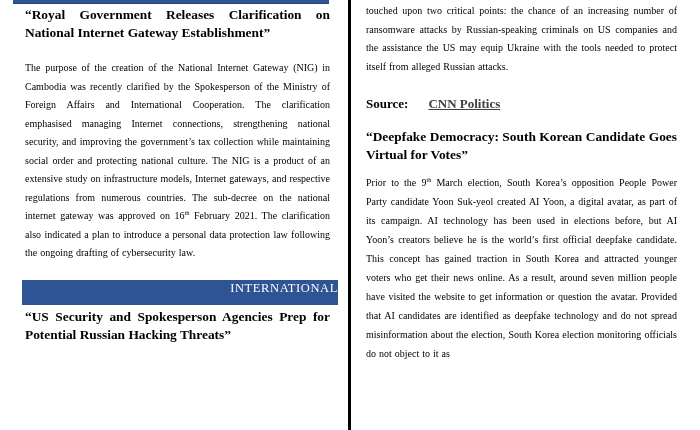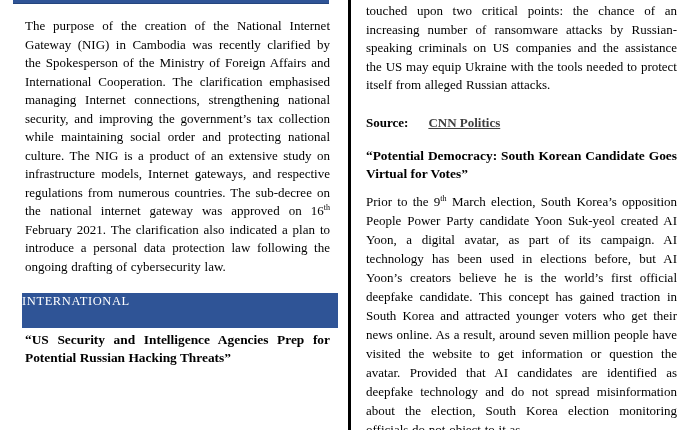--- a/index.html
+++ b/index.html
@@ -27,71 +27,72 @@
     box-sizing: border-box;
   }
 
   .article-title {
     margin: 0; font-size: 13.4px; font-weight: 700;
     line-height: 18px; text-align: justify;
   }
   .col-left .title-first { margin-top: 6px; }
 
   .body-text {
-    margin: 17px 0 0 0; font-size: 13px; line-height: 18.5px;
+    margin: 17px 0 0 0; font-size: 10px; line-height: 18.5px;
     text-align: justify; word-spacing: 0.5px;
   }
   .body-text sup { font-size: 0.62em; line-height: 0; vertical-align: super; }
 
   .source-line { margin: 6px 0 0 0; font-size: 13px; font-weight: 700; }
   .source-line .src-label { margin-right: 20px; }
   .source-line a {
     color: #404040; text-decoration: underline; font-weight: 700; cursor: pointer;
   }
 
   .section-banner {
     position: relative; left: -3px; width: 316px;
-    margin-top: 17px; height: 35px; line-height: 17px;
+    margin-top: 17px; height: 25px; line-height: 17px;
     background: #2F5496; color: #ffffff;
-    text-align: left; font-size: 12.5px; letter-spacing: 0.6px;
+    text-align: right; font-size: 12.5px; letter-spacing: 0.6px;
   }
 
   .col-left .title-second { margin-top: 3px; }
 
   .col-right .cont-body  { margin-top: 2px; }
   .col-right .source-line { margin-top: 20px; }
   .col-right .article-title { margin-top: 16px; }
   .col-right .deepfake-body { margin-top: 9px; line-height: 19px; }
 </style>
 </head>
 <body>
 
 <div class="page">
 
   <div class="divider"></div>
 
   <div class="column col-left">
 
     <div class="prev-banner-edge"></div>
 
+    <p class="article-title title-first">“Royal Government Releases Clarification on National Internet Gateway Establishment”</p>
 
     <p class="body-text"><span>The purpose of the creation of the National Internet Gateway (NIG) in Cambodia was recently clarified by the Spokesperson of the Ministry of Foreign Affairs and International Cooperation. The clarification emphasised managing Internet connections, strengthening national security, and improving the government’s tax collection while maintaining social order and protecting national culture. The NIG is a product of an extensive study on infrastructure models, Internet gateways, and respective regulations from numerous countries. The sub-decree on the national internet gateway was approved on 16</span><sup>th</sup><span> February 2021. The clarification also indicated a plan to introduce a personal data protection law following the ongoing drafting of cybersecurity law.</span></p>
 
 
     <div class="section-banner">INTERNATIONAL</div>
 
-    <p class="article-title title-second">“US Security and Intelligence Agencies Prep for Potential Russian Hacking Threats”</p>
+    <p class="article-title title-second">“US Security and Spokesperson Agencies Prep for Potential Russian Hacking Threats”</p>
   </div>
 
   <div class="column col-right">
 
     <p class="body-text cont-body"><span>touched upon two critical points: the chance of an increasing number of ransomware attacks by Russian-speaking criminals on US companies and the assistance the US may equip Ukraine with the tools needed to protect itself from alleged Russian attacks.</span></p>
 
     <p class="source-line">
       <span class="src-label">Source:</span><a>CNN Politics</a>
     </p>
 
-    <p class="article-title">“Potential Democracy: South Korean Candidate Goes Virtual for Votes”</p>
+    <p class="article-title">“Deepfake Democracy: South Korean Candidate Goes Virtual for Votes”</p>
 
     <p class="body-text deepfake-body"><span>Prior to the 9</span><sup>th</sup><span> March election, South Korea’s opposition People Power Party candidate Yoon Suk-yeol created AI Yoon, a digital avatar, as part of its campaign. AI technology has been used in elections before, but AI Yoon’s creators believe he is the world’s first official deepfake candidate. This concept has gained traction in South Korea and attracted younger voters who get their news online. As a result, around seven million people have visited the website to get information or question the avatar. Provided that AI candidates are identified as deepfake technology and do not spread misinformation about the election, South Korea election monitoring officials do not object to it as</span></p>
   </div>
 
 </div>
 
 </body></html>

